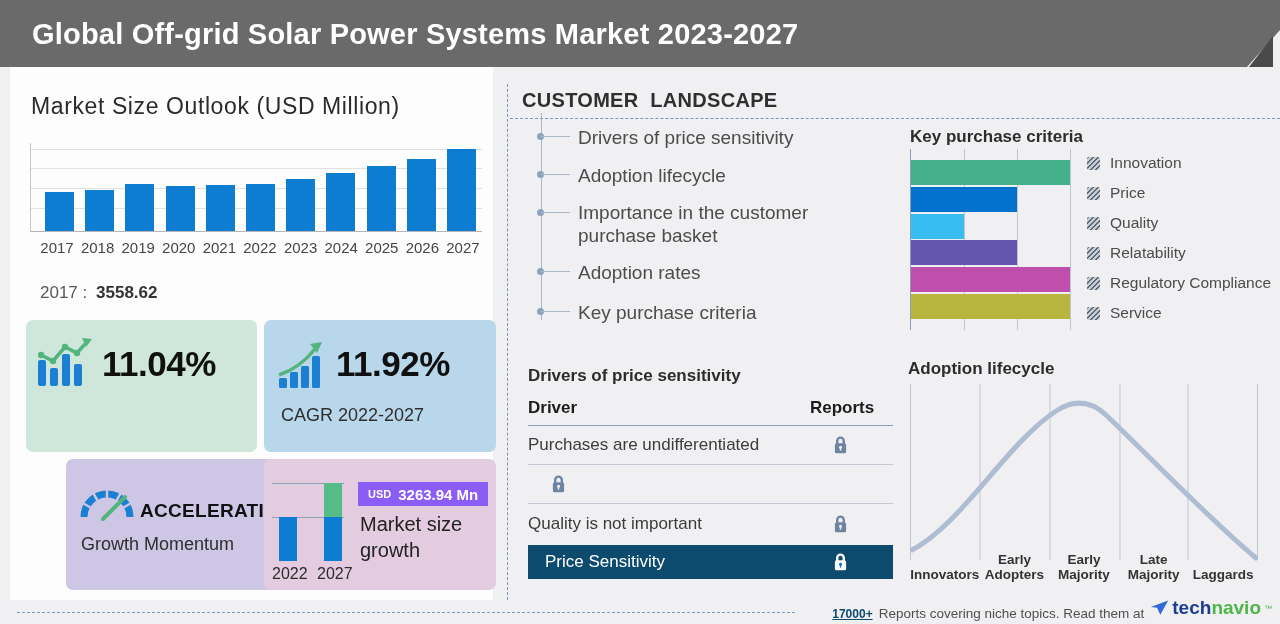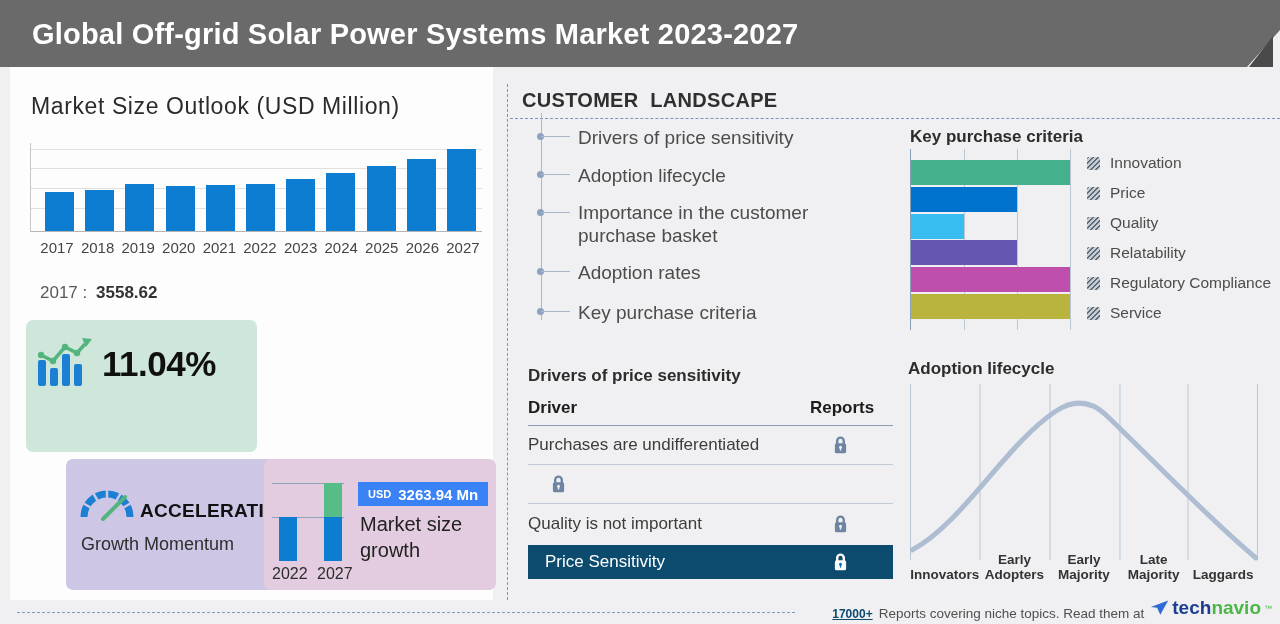--- a/index.html
+++ b/index.html
@@ -34,21 +34,21 @@
   .mom-value { position:absolute; left:74px; top:41px; font-size:19px; font-weight:bold; color:#111; letter-spacing:.3px; }
   .mom-label { position:absolute; left:15px; top:75px; font-size:18px; color:#2e2e2e; }
 
   
   .inc-chart { position:absolute; left:8px; top:22px; width:80px; height:104px; }
   .inc-line { position:absolute; left:0; width:72px; height:0; border-top:1px solid #8fa3b8; }
   .inc-bar { position:absolute; width:18px; }
   .inc-years { position:absolute; left:0; top:84px; width:80px; display:flex; font-size:16px; color:#2c2c2c; }
   .inc-years span { width:35px; text-align:center; }
   .inc-years span:last-child { margin-left:10px; }
-  .usd-badge { position:absolute; left:94px; top:23px; height:23px; background:#3b82f6; color:#fff; display:inline-flex; align-items:center; gap:7px; padding:12px 10px; }
+  .usd-badge { position:absolute; left:94px; top:23px; height:23px; background:#8b5cf6; color:#fff; display:inline-flex; align-items:center; gap:7px; padding:12px 10px; }
   .usd-badge .cur { font-size:11px; font-weight:bold; }
   .usd-badge .amt { font-size:15px; font-weight:bold; }
   .inc-label { position:absolute; left:96px; top:52px; width:112px; font-size:20px; color:#222; line-height:26px; }
 
   
   .v-divider { position:absolute; left:507px; top:84px; height:516px; width:0; border-left:1px dashed #7796bb; }
   .cl-underline { position:absolute; left:510px; top:118px; width:770px; height:0; border-top:1px dashed #7796bb; }
   .foot-dash { position:absolute; left:17px; top:612px; width:778px; height:0; border-top:1px dashed #7f9cc0; }
 
   
@@ -160,20 +160,32 @@
         <polyline points="3,17 15,23 27,9 39,15 47,6" fill="none" stroke="#53b47e" stroke-width="3.5"></polyline>
         <circle cx="3" cy="17" r="3.2" fill="#53b47e"></circle>
         <circle cx="15" cy="23" r="3.2" fill="#53b47e"></circle>
         <circle cx="27" cy="9" r="3.2" fill="#53b47e"></circle>
         <circle cx="39" cy="15" r="3.2" fill="#53b47e"></circle>
         <polygon points="44,0 54,1 48,9" fill="#53b47e"></polygon>
       </svg>
       <div class="stat-value" style="left:76px;top:24px">11.04%</div>
     </div>
 
+    <div class="stat-box box-cagr" id="box-cagr" style="background: rgb(185, 215, 235);">
+      <svg class="stat-icon" style="left:13px;top:22px" width="50" height="46" viewBox="0 0 50 46">
+        <rect x="2" y="36" width="8" height="10" rx="1.5" fill="#1b7fd4"></rect>
+        <rect x="13" y="30" width="8" height="16" rx="1.5" fill="#1b7fd4"></rect>
+        <rect x="24" y="24" width="8" height="22" rx="1.5" fill="#1b7fd4"></rect>
+        <rect x="35" y="14" width="8" height="32" rx="1.5" fill="#1b7fd4"></rect>
+        <path d="M2 33 C 14 29, 26 22, 38 7" fill="none" stroke="#53b47e" stroke-width="3.5"></path>
+        <polygon points="33,2 45,0 40,11" fill="#53b47e"></polygon>
+      </svg>
+      <div class="stat-value" style="left:72px;top:24px">11.92%</div>
+      <div class="stat-label" style="left:17px;top:84px">CAGR 2022-2027</div>
+    </div>
 
     <div class="stat-box box-mom" id="box-mom" style="background: rgb(205, 198, 228);">
       <svg class="stat-icon" style="left:14px;top:26px" width="54" height="36" viewBox="0 0 54 36">
         <path d="M4 32 A 23 23 0 0 1 50 32" fill="none" stroke="#1b7fd4" stroke-width="7"></path>
         <line x1="10.5" y1="22.5" x2="3.6" y2="18.5" stroke="#cdc6e4" stroke-width="2.5"></line>
         <line x1="17.5" y1="15.5" x2="13.5" y2="8.6" stroke="#cdc6e4" stroke-width="2.5"></line>
         <line x1="27" y1="13" x2="27" y2="5" stroke="#cdc6e4" stroke-width="2.5"></line>
         <line x1="36.5" y1="15.5" x2="40.5" y2="8.6" stroke="#cdc6e4" stroke-width="2.5"></line>
         <line x1="43.5" y1="22.5" x2="50.4" y2="18.5" stroke="#cdc6e4" stroke-width="2.5"></line>
         <line x1="23" y1="34" x2="45" y2="12" stroke="#53b47e" stroke-width="4" stroke-linecap="round"></line>

